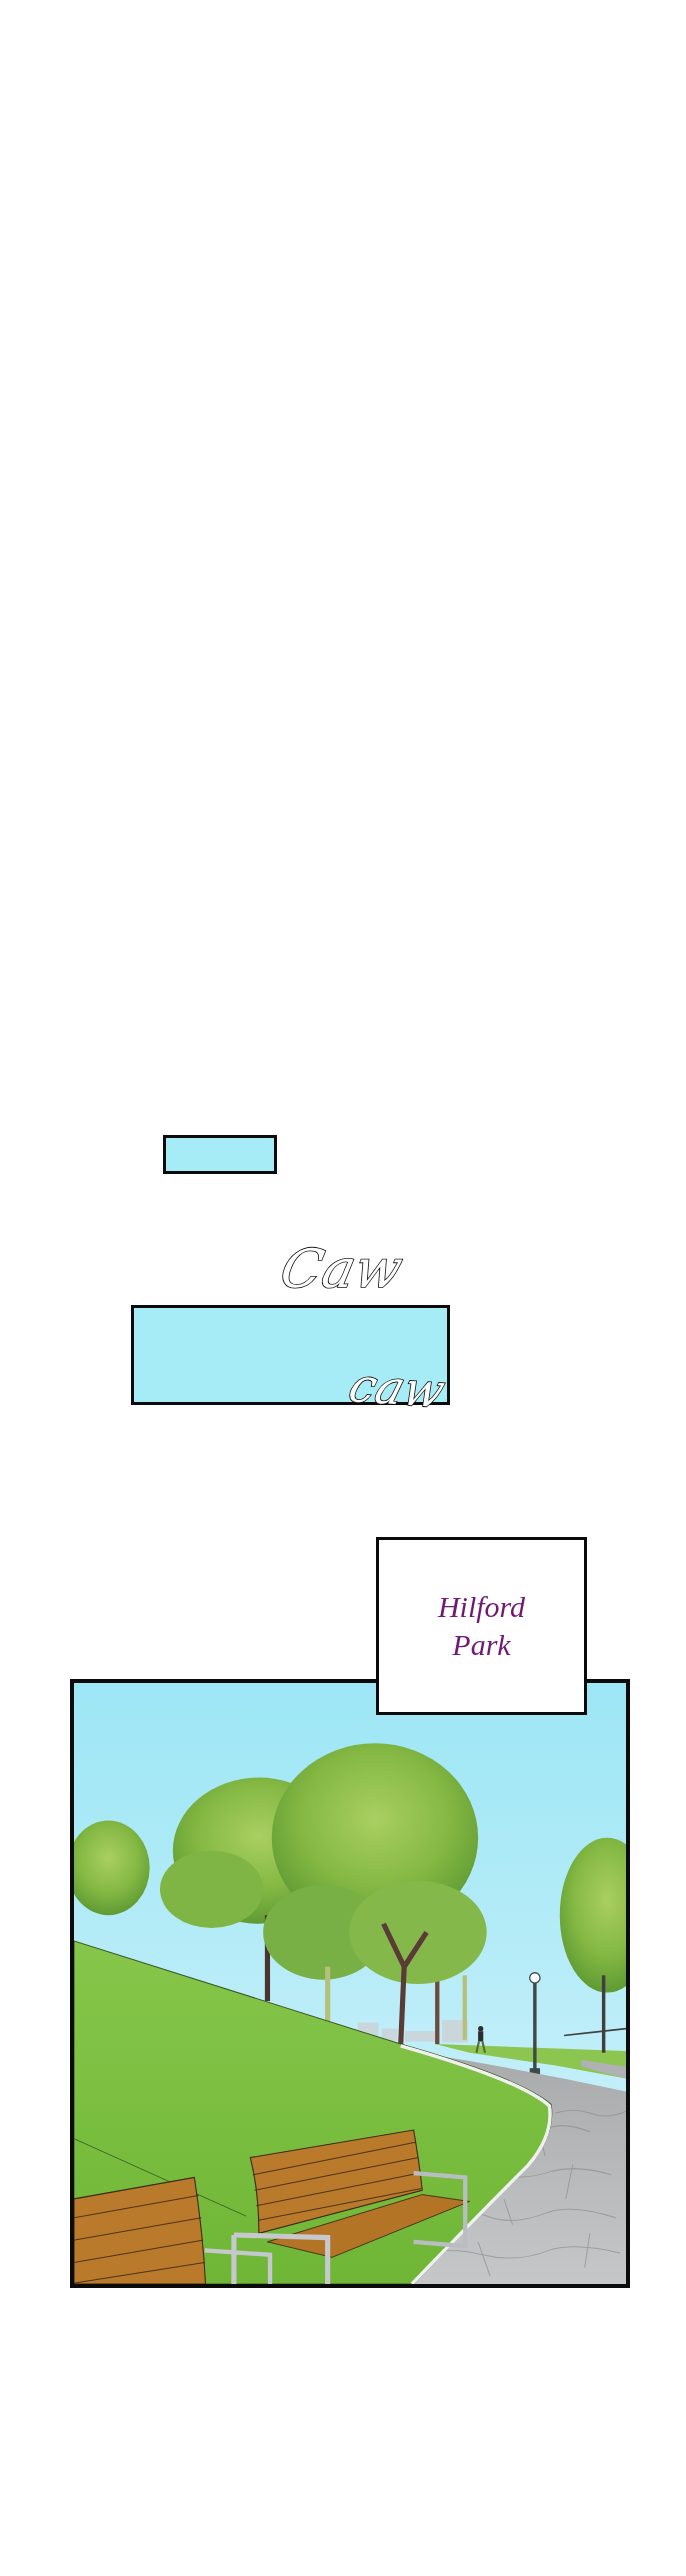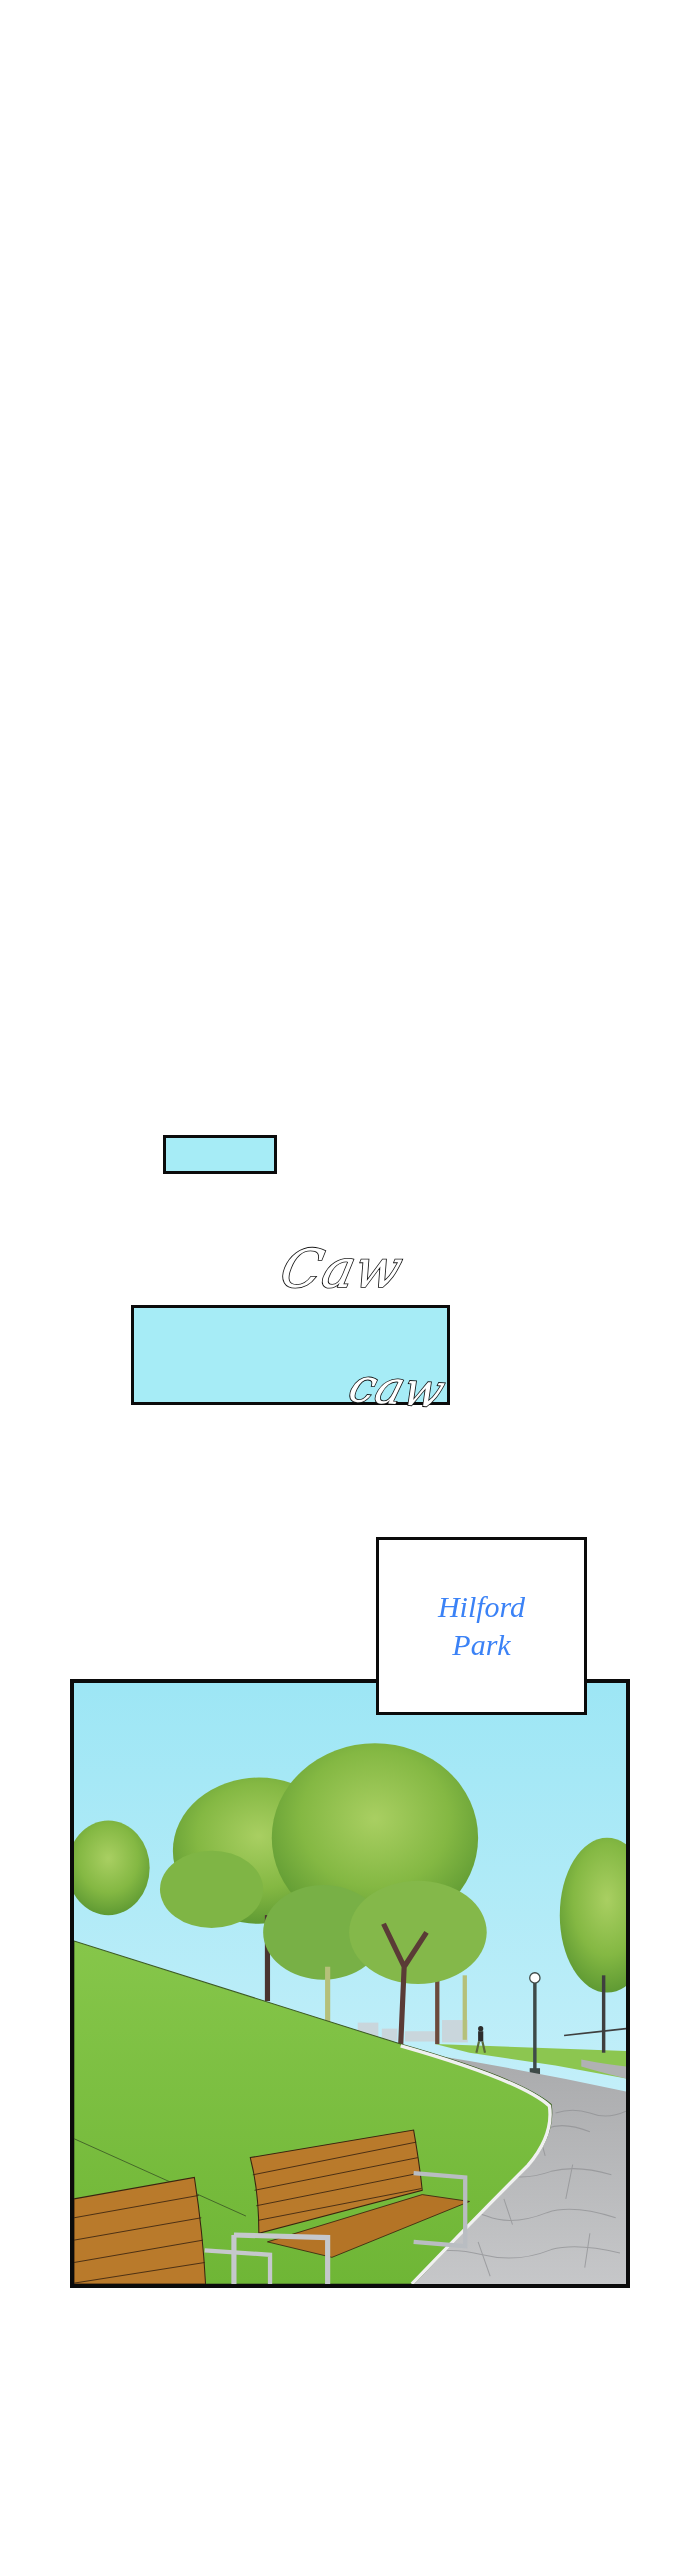--- a/index.html
+++ b/index.html
@@ -21,21 +21,21 @@
   }
   #sfx-1 { left: 282px; top: 1242px; font-size: 53px; transform: skewX(-12deg); }
   #sfx-2 { left: 350px; top: 1365px; font-size: 46px; transform: skewX(-12deg) rotate(4deg); }
   #caption {
     position: absolute; left: 376px; top: 1537px; width: 211px; height: 178px;
     box-sizing: border-box; background: #ffffff; border: 3.4px solid #0b0b0b; z-index: 3;
     display: flex; flex-direction: column; align-items: center; justify-content: center;
   }
   #caption span {
     font-family: "Liberation Serif", serif; font-style: italic;
-    font-size: 30px; line-height: 38px; color: #3b82f6;
+    font-size: 30px; line-height: 38px; color: #701a75;
   }
   #panel {
     position: absolute; left: 70px; top: 1679px; width: 560px; height: 609px;
     box-sizing: border-box; border: 4.3px solid #0b0b0b; overflow: hidden; z-index: 2;
     background: #a6eaf6;
   }
   #panel svg { display: block; width: 100%; height: 100%; }
 </style>
 </head>
 <body>

